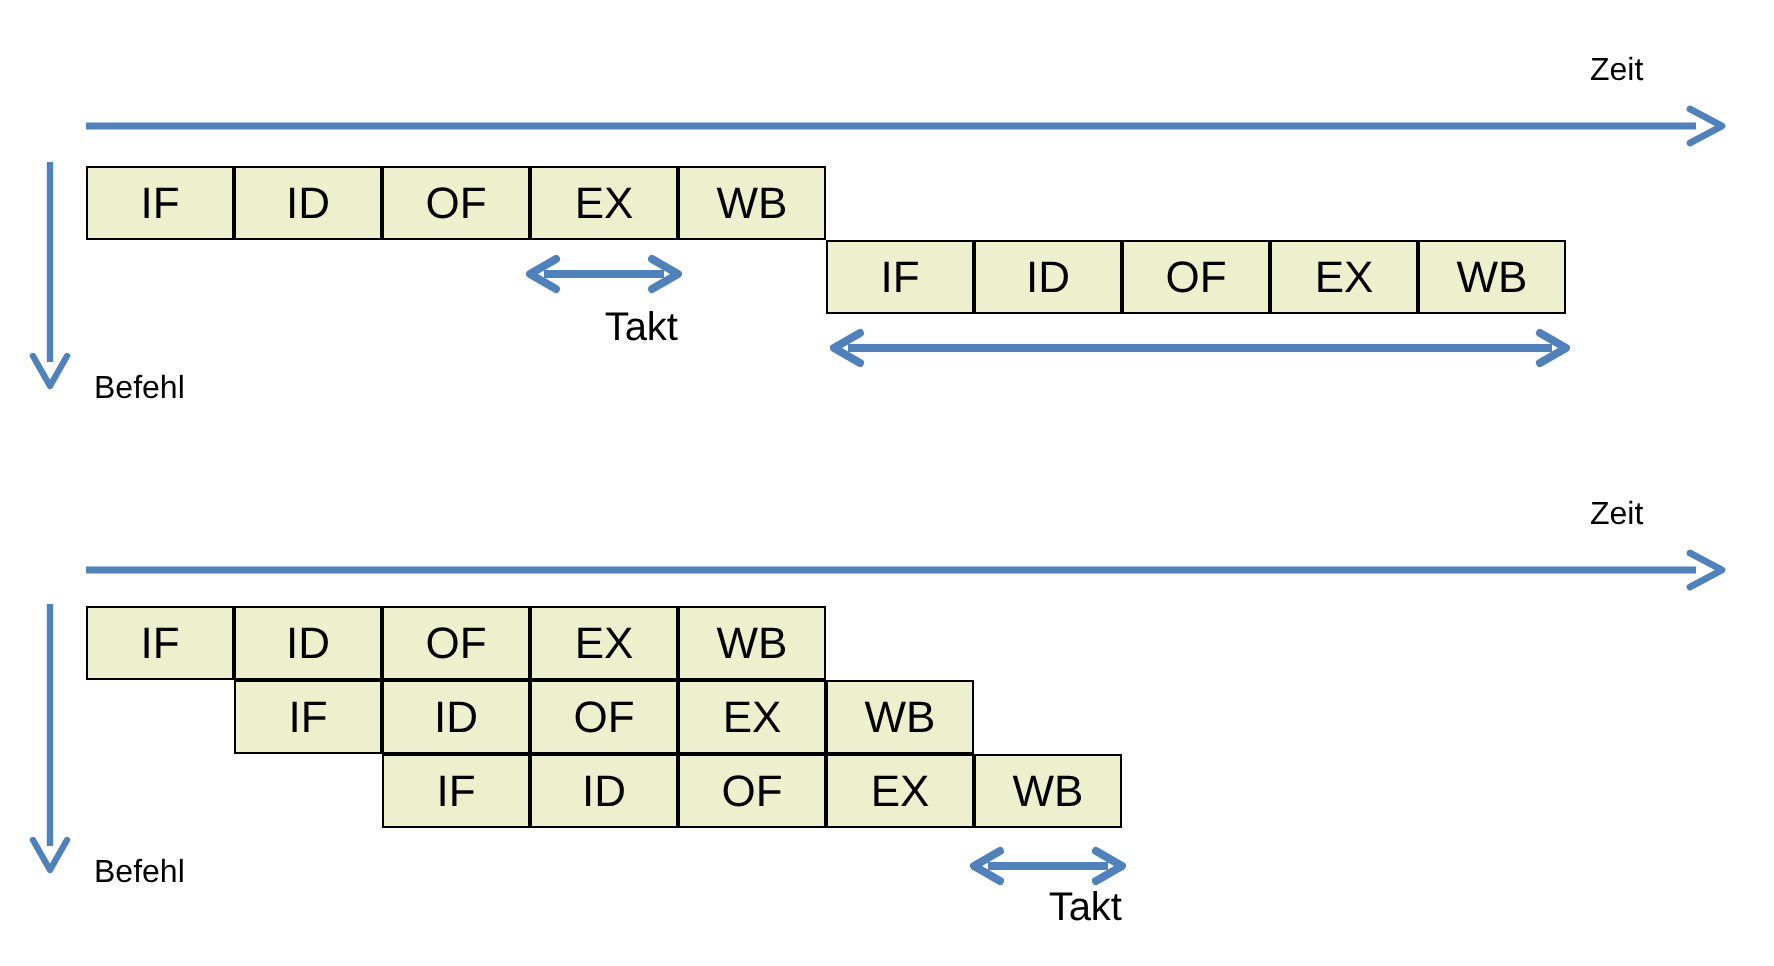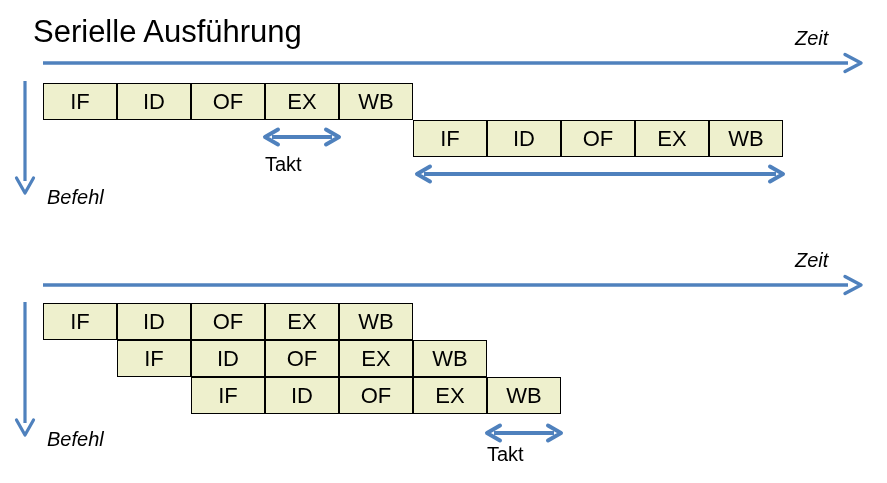--- a/index.html
+++ b/index.html
@@ -31,30 +31,29 @@
   }
   .section-title {
     position: absolute;
     font-size: 31px;
     line-height: 1.1;
     letter-spacing: 0px;
     white-space: nowrap;
   }
   .axis-label {
     position: absolute;
-    font-size: 20px;
+    font-size: 16px;
     line-height: 1.1;
     white-space: nowrap;
-    font-style: italic;
   }
   .center-label {
     position: absolute;
     font-size: 20px;
     line-height: 1.1;
-    text-align: left;
+    text-align: right;
     white-space: nowrap;
   }
   .stage-row {
     position: absolute;
     display: flex;
     flex-direction: row;
   }
   .stage-cell {
     width: 74px;
     height: 37px;
@@ -106,21 +105,20 @@
       <path d="M 16.5 420 L 25 435 L 33.5 420" stroke-width="3.2" stroke-linecap="round" stroke-linejoin="round"></path>
     </g>
 
     <g>
       <line x1="494" y1="433" x2="554" y2="433" stroke-width="4"></line>
       <path d="M 500 425.5 L 487 433 L 500 440.5" stroke-width="4" stroke-linecap="round" stroke-linejoin="round"></path>
       <path d="M 548 425.5 L 561 433 L 548 440.5" stroke-width="4" stroke-linecap="round" stroke-linejoin="round"></path>
     </g>
   </svg>
 
-  <div class="section-title" style="left:33px; top:15px;">Serielle Ausführung</div>
 
   <div class="axis-label" style="left:795px; top:27px;">Zeit</div>
 
   <div class="stage-row" style="left:43px; top:83px;">
     <div class="stage-cell">IF</div>
     <div class="stage-cell">ID</div>
     <div class="stage-cell">OF</div>
     <div class="stage-cell">EX</div>
     <div class="stage-cell">WB</div>
   </div>

